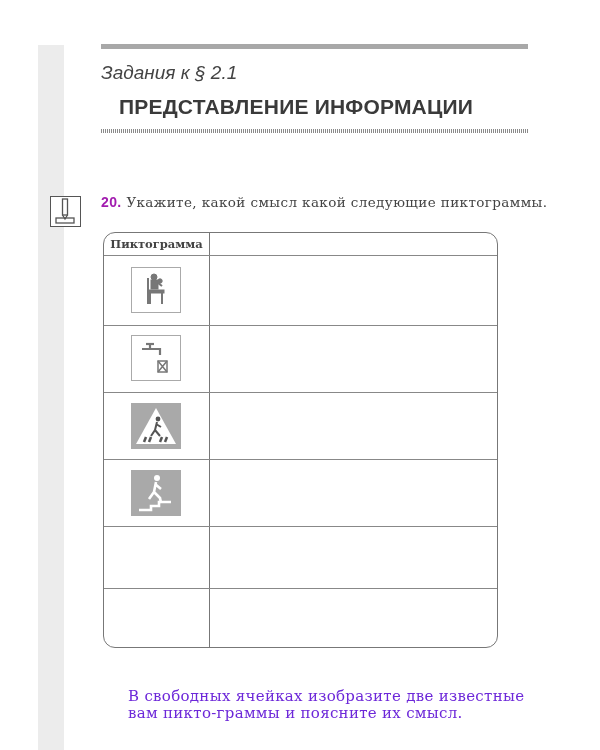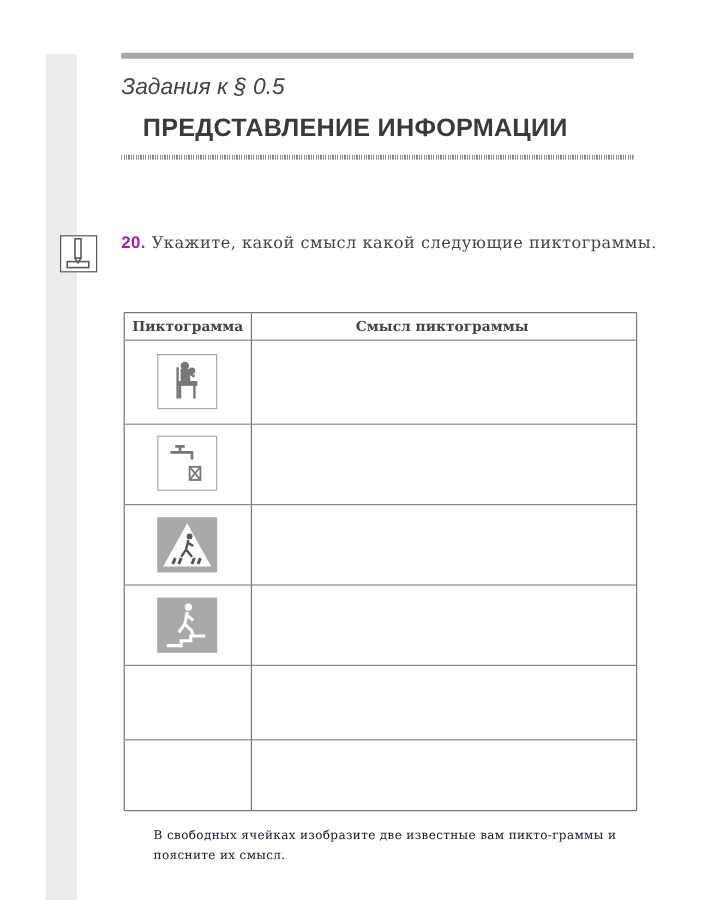--- a/index.html
+++ b/index.html
@@ -6,54 +6,53 @@
   body { width:600px; height:750px; background:#ffffff; position:relative; overflow:hidden; font-family:"DejaVu Serif", serif; color:#3a3a3a; }
   .side-strip { position:absolute; left:38px; top:45px; width:26px; height:705px; background:#ececec; }
   .top-rule { position:absolute; left:101px; top:44px; width:427px; height:5px; background:#a8a8a8; }
   .subtitle { position:absolute; left:101px; top:62px; font-family:"Liberation Sans", sans-serif; font-style:italic; font-size:19px; color:#444; }
   .title { position:absolute; left:119px; top:95px; font-family:"Liberation Sans", sans-serif; font-weight:bold; font-size:21px; color:#3a3a3a; letter-spacing:0.2px; }
   .dotted-rule { position:absolute; left:101px; top:129px; width:427px; height:4px;
     background: repeating-linear-gradient(90deg, #8a8a8a 0 1px, transparent 1px 2px); }
   .task-icon { position:absolute; left:50px; top:196px; width:31px; height:31px; border:1.5px solid #555; box-sizing:border-box; background:#fff; }
   .task { position:absolute; left:101px; top:194px; font-size:13.5px; color:#444; letter-spacing:0.4px; }
   .task .num { font-family:"Liberation Sans", sans-serif; font-weight:bold; font-size:14px; color:#a21caf; }
-  .table { position:absolute; left:103px; top:260px; width:428px; height:416px; border:1.2px solid #777; border-radius:1px; box-sizing:border-box; overflow:hidden; }
+  .table { position:absolute; left:103px; top:232px; width:395px; height:416px; border:1.2px solid #777; border-radius:12px; box-sizing:border-box; overflow:hidden; }
   .col-div { position:absolute; left:105px; top:0; width:1px; height:100%; background:#777; }
   .row-line { position:absolute; left:0; width:100%; height:1px; background:#888; }
   .th { position:absolute; top:0; height:22px; line-height:22px; text-align:center; font-weight:bold; font-size:11.5px; color:#444; }
   .picto { position:absolute; left:27px; width:50px; height:46px; box-sizing:border-box; }
   .picto.outline { border:1px solid #aaa; background:#fff; }
   .picto.filled { background:#a9a9a9; }
-  .footer { position:absolute; left:128px; top:688px; width:400px; font-size:10px; line-height:17px; color:#0f172a; letter-spacing:0.3px; }
+  .footer { position:absolute; left:128px; top:688px; width:400px; font-size:15px; line-height:17px; color:#6d28d9; letter-spacing:0.3px; }
 </style>
 </head>
 <body>
 
 <div class="side-strip"></div>
 
 <div class="top-rule"></div>
-<div class="subtitle">Задания к § 0.5</div>
+<div class="subtitle">Задания к § 2.1</div>
 <div class="title">ПРЕДСТАВЛЕНИЕ ИНФОРМАЦИИ</div>
 <div class="dotted-rule"></div>
 
 <div class="task-icon">
   <svg width="28" height="28" viewBox="0 0 28 28">
     <rect x="11.5" y="2" width="5" height="16" fill="none" stroke="#555" stroke-width="1.3"></rect>
     <path d="M11.5 18 L14 22 L16.5 18" fill="none" stroke="#555" stroke-width="1.3"></path>
     <rect x="5" y="21" width="18" height="5" fill="none" stroke="#555" stroke-width="1.3"></rect>
   </svg>
 </div>
 <div class="task">
   <span class="num">20.</span>
   <span>Укажите, какой смысл какой следующие пиктограммы.</span>
 </div>
 
 <div class="table">
   <div class="th" style="left:0;width:105px;">Пиктограмма</div>
-  <div class="th" style="left:106px;width:317px;">Смысл пиктограммы</div>
   <div class="col-div"></div>
 
   <div class="row-line" style="top:22px;"></div>
   <div class="row-line" style="top:92px;"></div>
   <div class="row-line" style="top:159px;"></div>
   <div class="row-line" style="top:226px;"></div>
   <div class="row-line" style="top:293px;"></div>
   <div class="row-line" style="top:355px;"></div>
 
   <div class="picto outline" style="top:34px;">

